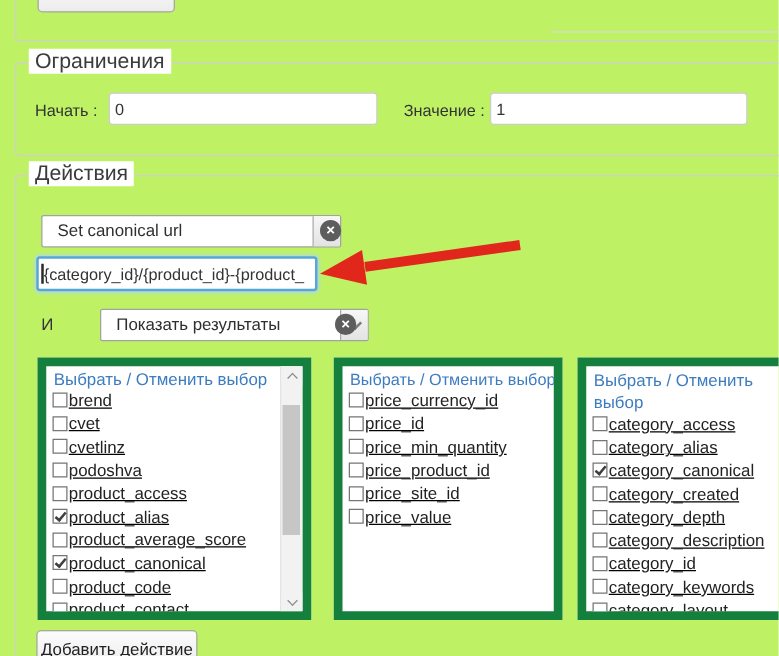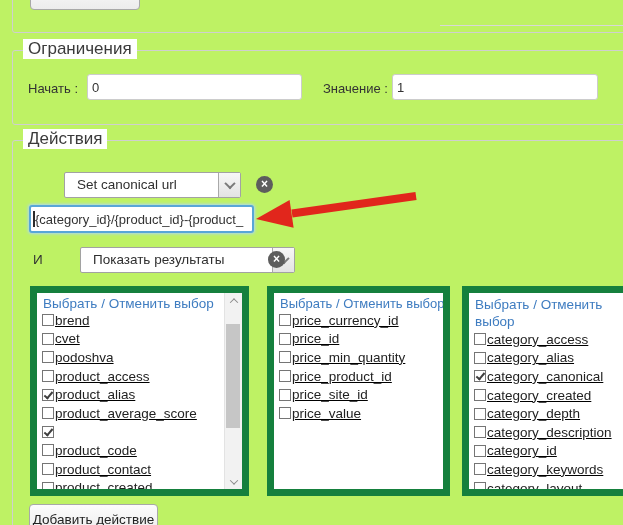--- a/index.html
+++ b/index.html
@@ -77,21 +77,21 @@
   </div>
   <span class="flabel" style="left:28px;top:81px;">Начать :</span>
   <input class="inp" style="left: 87px; top: 74px; width: 205px;" value="0">
   <span class="flabel" style="left:323px;top:81px;">Значение :</span>
   <input class="inp" style="left: 392px; top: 74px; width: 196px;" value="1">
 
   <div class="fs" style="left:12px;top:140px;width:625px;height:410px;">
     <span class="legend">Действия</span>
   </div>
 
-  <div class="select" style="left:33px;top:172px;width:177px;margin-left:31px;">
+  <div class="select" style="left:33px;top:172px;width:240px;">
     <span class="sel-text">Set canonical url</span>
     <span class="sel-btn">
         <span class="chev down"></span>
       </span>
   </div>
   <span class="close" style="left:256px;top:176px;">×</span>
 
   <input class="inp focus" style="left: 29px; top: 205px; width: 213px;" value="{category_id}/{product_id}-{product_">
   <div class="caret" style="left:33px;top:211px;"></div>
 
@@ -117,36 +117,41 @@
         <label class="cb-row">
           <span class="cb"></span>
           <span class="cb-label">brend</span>
         </label>
         <label class="cb-row">
           <span class="cb"></span>
           <span class="cb-label">cvet</span>
         </label>
         <label class="cb-row">
           <span class="cb"></span>
+          <span class="cb-label">cvetlinz</span>
+        </label>
+        <label class="cb-row">
+          <span class="cb"></span>
           <span class="cb-label">podoshva</span>
         </label>
         <label class="cb-row">
           <span class="cb"></span>
           <span class="cb-label">product_access</span>
         </label>
         <label class="cb-row">
           <span class="cb checked"></span>
           <span class="cb-label">product_alias</span>
         </label>
         <label class="cb-row">
           <span class="cb"></span>
           <span class="cb-label">product_average_score</span>
         </label>
         <label class="cb-row">
           <span class="cb checked"></span>
+          <span class="cb-label">product_canonical</span>
         </label>
         <label class="cb-row">
           <span class="cb"></span>
           <span class="cb-label">product_code</span>
         </label>
         <label class="cb-row">
           <span class="cb"></span>
           <span class="cb-label">product_contact</span>
         </label>
         <label class="cb-row">

